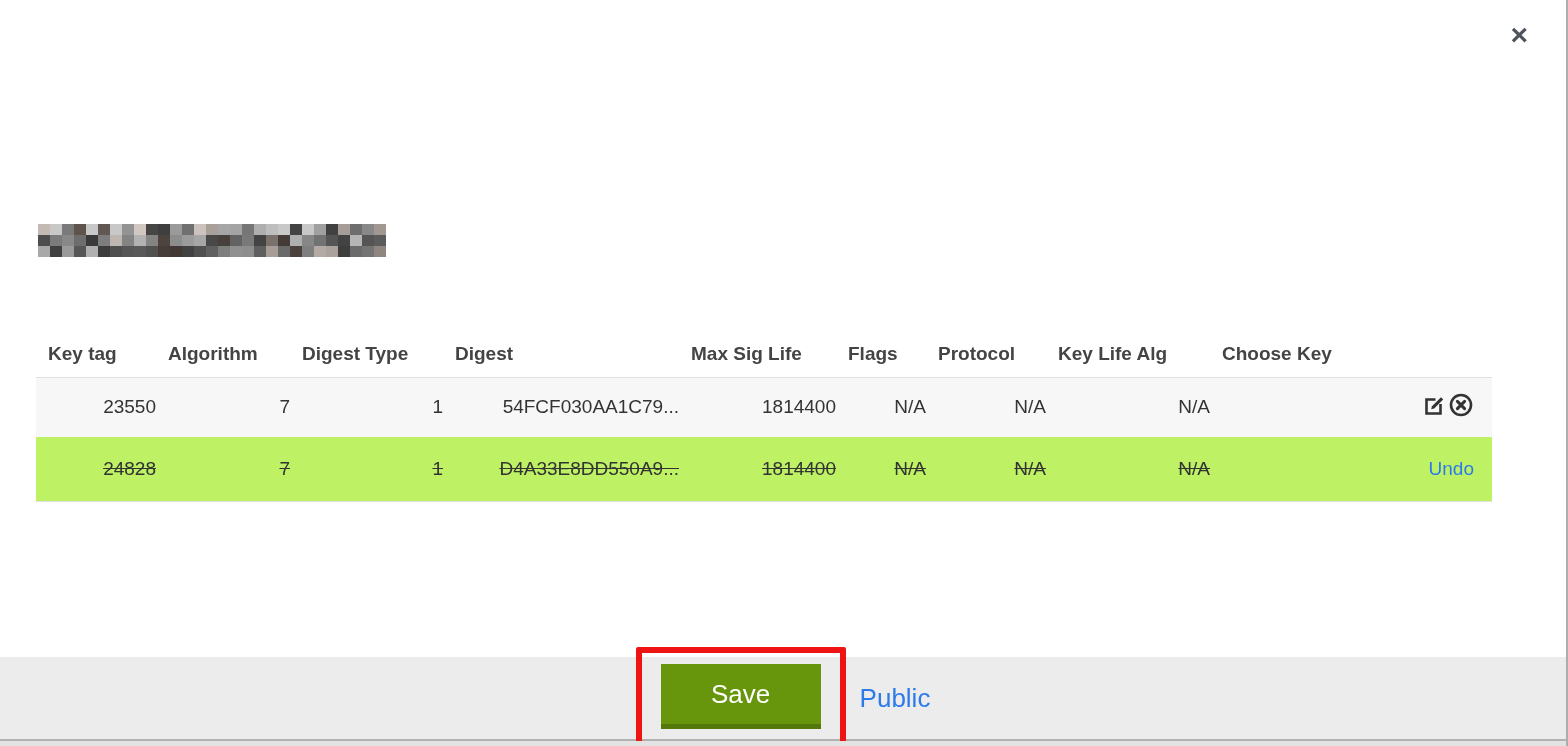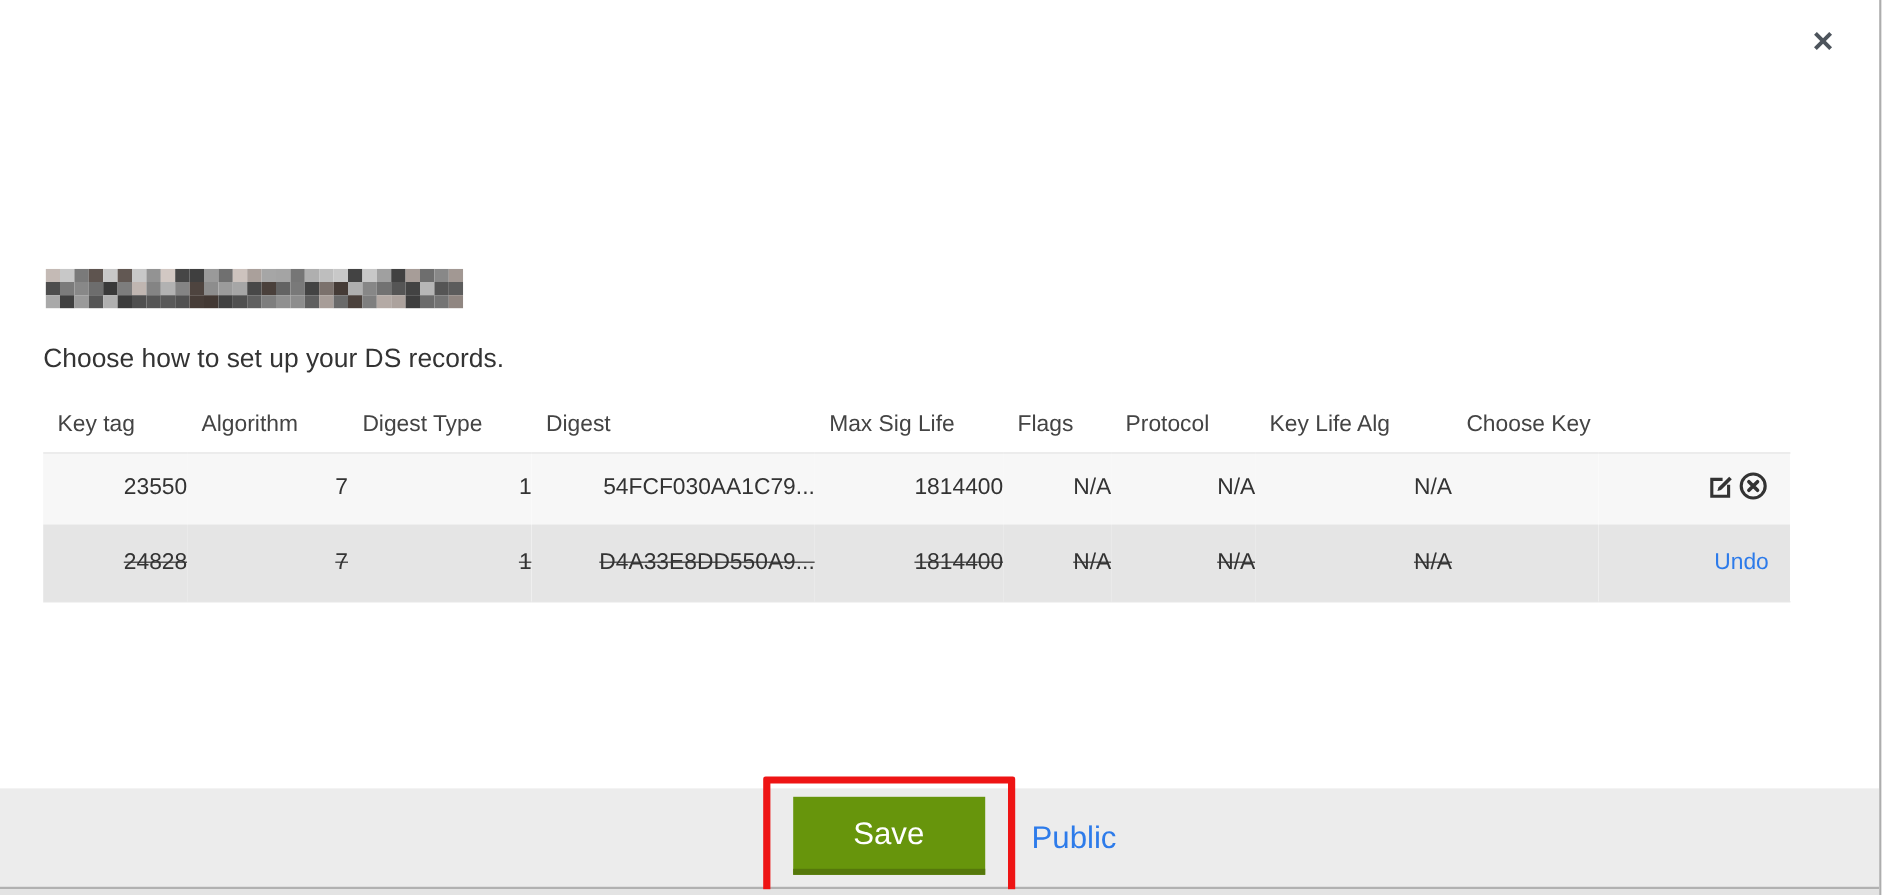--- a/index.html
+++ b/index.html
@@ -39,29 +39,29 @@
   }
 
   .ds-table {
     position: absolute; left: 36px; top: 332px;
     width: 1456px;
     border-collapse: collapse; table-layout: fixed;
     font-size: 19px;
   }
   .ds-table th {
     height: 45px; text-align: left; vertical-align: middle;
-    font-weight: 400; color: #444; padding: 0 0 0 12px;
+    font-weight: 700; color: #444; padding: 0 0 0 12px;
     white-space: nowrap; overflow: hidden;
   }
   .ds-table td {
     vertical-align: middle; padding: 0 0 0 12px; color: #333;
     white-space: nowrap; overflow: hidden; text-align: right;
   }
   .row-current td { background: #f7f7f7; height: 60px; border-top: 1px solid #e0e0e0; }
-  .row-deleted td { background: #e5e5e5; height: 64px; border-bottom: 1px solid #e0e0e0; }
+  .row-deleted td { background: #bef264; height: 64px; border-bottom: 1px solid #e0e0e0; }
   .row-deleted td.cell-text { text-decoration: line-through; }
   .cell-actions { text-align: right; padding-right: 18px !important; }
 
   .action-icons { display: inline-flex; align-items: center; gap: 2px; }
   .action-icons svg { display: block; cursor: pointer; }
 
   .undo-link { color: #2d7bea; cursor: pointer; text-decoration: none; font-size: 19px; }
 
   .add-btn {
     position: absolute; left: 36px; top: 513px;
@@ -189,21 +189,20 @@
       <span style="background: rgb(75, 65, 60);"></span>
       <span style="background: rgb(127, 127, 127);"></span>
       <span style="background: rgb(180, 170, 165);"></span>
       <span style="background: rgb(172, 162, 157);"></span>
       <span style="background: rgb(62, 62, 62);"></span>
       <span style="background: rgb(107, 107, 107);"></span>
       <span style="background: rgb(116, 116, 116);"></span>
       <span style="background: rgb(144, 134, 129);"></span>
     </div>
 
-  <div class="intro">Choose how to set up your DS records.</div>
 
   <table class="ds-table">
     <colgroup>
       <col style="width:120px">
         <col style="width:134px">
         <col style="width:153px">
       <col style="width:236px">
         <col style="width:157px">
         <col style="width:90px">
       <col style="width:120px">

